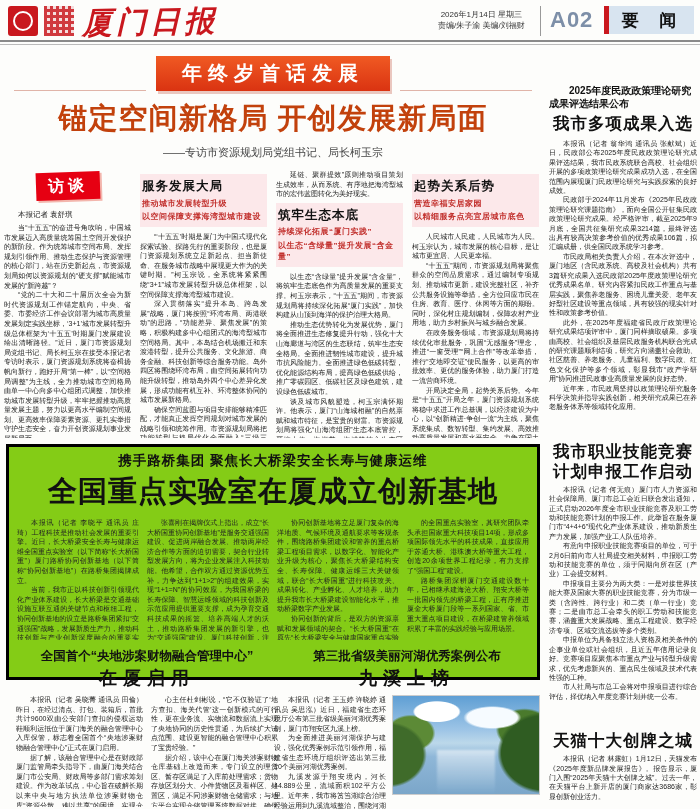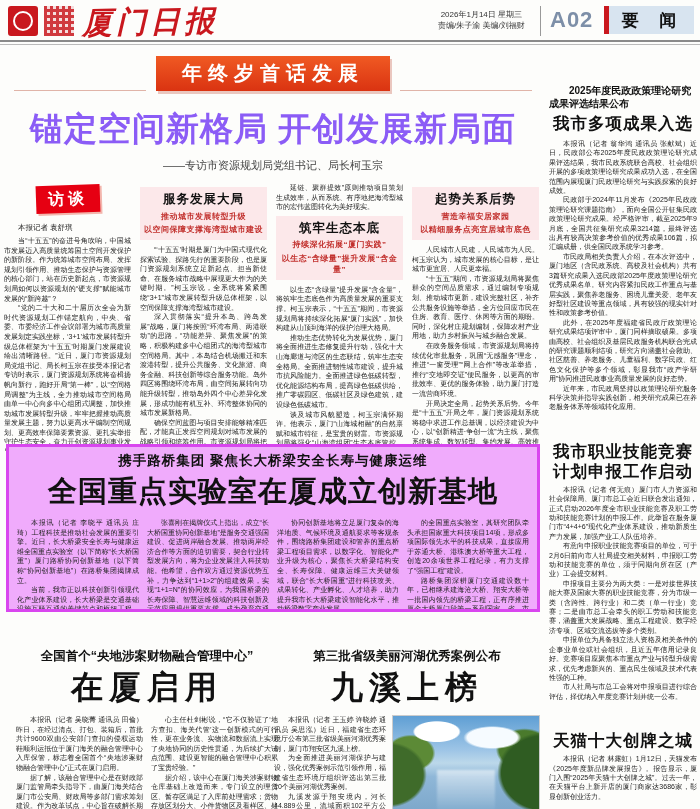--- a/index.html
+++ b/index.html
@@ -24,48 +24,48 @@
   .section-tag .txt { font-size:17px; font-weight:bold; color:#111; letter-spacing:8px; padding-left:8px; }
   .rule1 { position:absolute; left:0; top:40px; width:700px; height:2px; background:#8a8a8a; }
   .rule2 { position:absolute; left:0; top:44px; width:700px; height:1px; background:#bbb; }
 
   
   .interview { position:absolute; left:4px; top:52px; width:538px; }
   .banner-row { display:flex; align-items:flex-end; justify-content:center; margin-top:4px; }
   .banner-line { flex:1; height:1px; background:#e0b4a8; margin:0 10px; }
   .banner { background:linear-gradient(180deg,#f05a23,#da3311); color:#fff; font-weight:bold;
     font-size:20px; letter-spacing:6px; padding:4px 26px; box-shadow:2px 3px 0 rgba(180,40,10,.25); }
-  .main-headline { text-align:center; font-size:33px; font-weight:bold; color:#8b5cf6;
-    letter-spacing:1px; margin-top:16px; font-family:"Liberation Sans", sans-serif; }
+  .main-headline { text-align:center; font-size:29px; font-weight:bold; color:#c2410c;
+    letter-spacing:1px; margin-top:8px; font-family:"Liberation Sans", sans-serif; }
   .sub-headline { text-align:center; font-size:11px; color:#444; margin-top:6px; }
   .iv-cols { display:flex; gap:9px; margin-top:10px; height:268px; overflow:hidden; }
   .iv-col { width:127px; overflow:hidden; }
   .fangtan { width:64px; height:28px; background:#e60012; color:#fff; font-size:16px; font-weight:bold;
     display:flex; align-items:center; justify-content:center; letter-spacing:4px; margin:2px auto 10px auto;
     transform:rotate(-2deg); box-shadow:2px 2px 0 #f3b6ad; }
   .byline { font-size:7.5px; font-weight:normal; margin:2px 0 3px 14px; }
   .para { font-size:7px; line-height:9.6px; text-align:justify; text-indent:2em; color:#222; }
-  .pinkbox { background:#fce8ea; padding:4px 2px 5px 2px; text-align:center; margin:4px 0 5px 0; }
+  .pinkbox { background:#fce8ea; padding:4px 2px 5px 2px; margin:4px 0 5px 0; }
   .pinkbox .pb-title { font-size:12.5px; font-weight:bold; color:#111; letter-spacing:1px; }
   .pinkbox .pb-line { font-size:8px; color:#c2312e; font-weight:bold; margin-top:2.5px; letter-spacing:.5px; }
 
   
-  .labbox { position:absolute; left:6px; top:444px; width:534px; height:168px;
-    border:3px solid #d946ef; background:#f0abfc; padding:5px 8px 4px 8px; overflow:hidden; }
+  .labbox { position:absolute; left:6px; top:444px; width:534px; height:236px;
+    border:3px solid #000000; background:#84cc16; padding:5px 8px 4px 8px; overflow:hidden; }
   .lab-kicker { text-align:center; font-size:13.5px; font-weight:bold; color:#111; letter-spacing:1px; }
   .lab-headline { text-align:center; font-size:29px; font-weight:bold; color:#111; letter-spacing:1px; margin-top:2px; }
   .lab-cols { display:flex; gap:8px; margin-top:6px; height:122px; overflow:hidden; }
   .lab-col { flex:1; overflow:hidden; }
 
   
   .brief { position:absolute; top:648px; height:161px; overflow:hidden; }
   .brief-left { left:16px; width:262px; }
   .brief-mid { left:274px; width:266px; }
   .brief-kicker { text-align:center; font-size:12.5px; font-weight:bold; color:#111; }
-  .brief-headline { text-align:center; font-size:32px; font-weight:bold; color:#111; letter-spacing:6px; margin-top:1px; }
+  .brief-headline { text-align:center; font-size:18px; font-weight:bold; color:#111; letter-spacing:6px; margin-top:1px; }
   .brief-cols { display:flex; gap:8px; margin-top:5px; height:112px; overflow:hidden; }
   .brief-col { flex:1; overflow:hidden; }
   .mid-body { display:flex; gap:6px; margin-top:5px; }
   .mid-text { width:112px; overflow:hidden; height:116px; }
   .photo { width:148px; height:100px; position:relative; overflow:hidden; border:1px solid #ccc;
     background:
       radial-gradient(40px 18px at 30% 16%, #ffffff 0 55%, transparent 60%),
       radial-gradient(50px 20px at 68% 22%, #f6fbff 0 50%, transparent 58%),
       radial-gradient(60px 50px at -4% 60%, #3f6b2a 0 60%, transparent 66%),
       radial-gradient(70px 60px at 104% 58%, #2f5c22 0 62%, transparent 68%),

